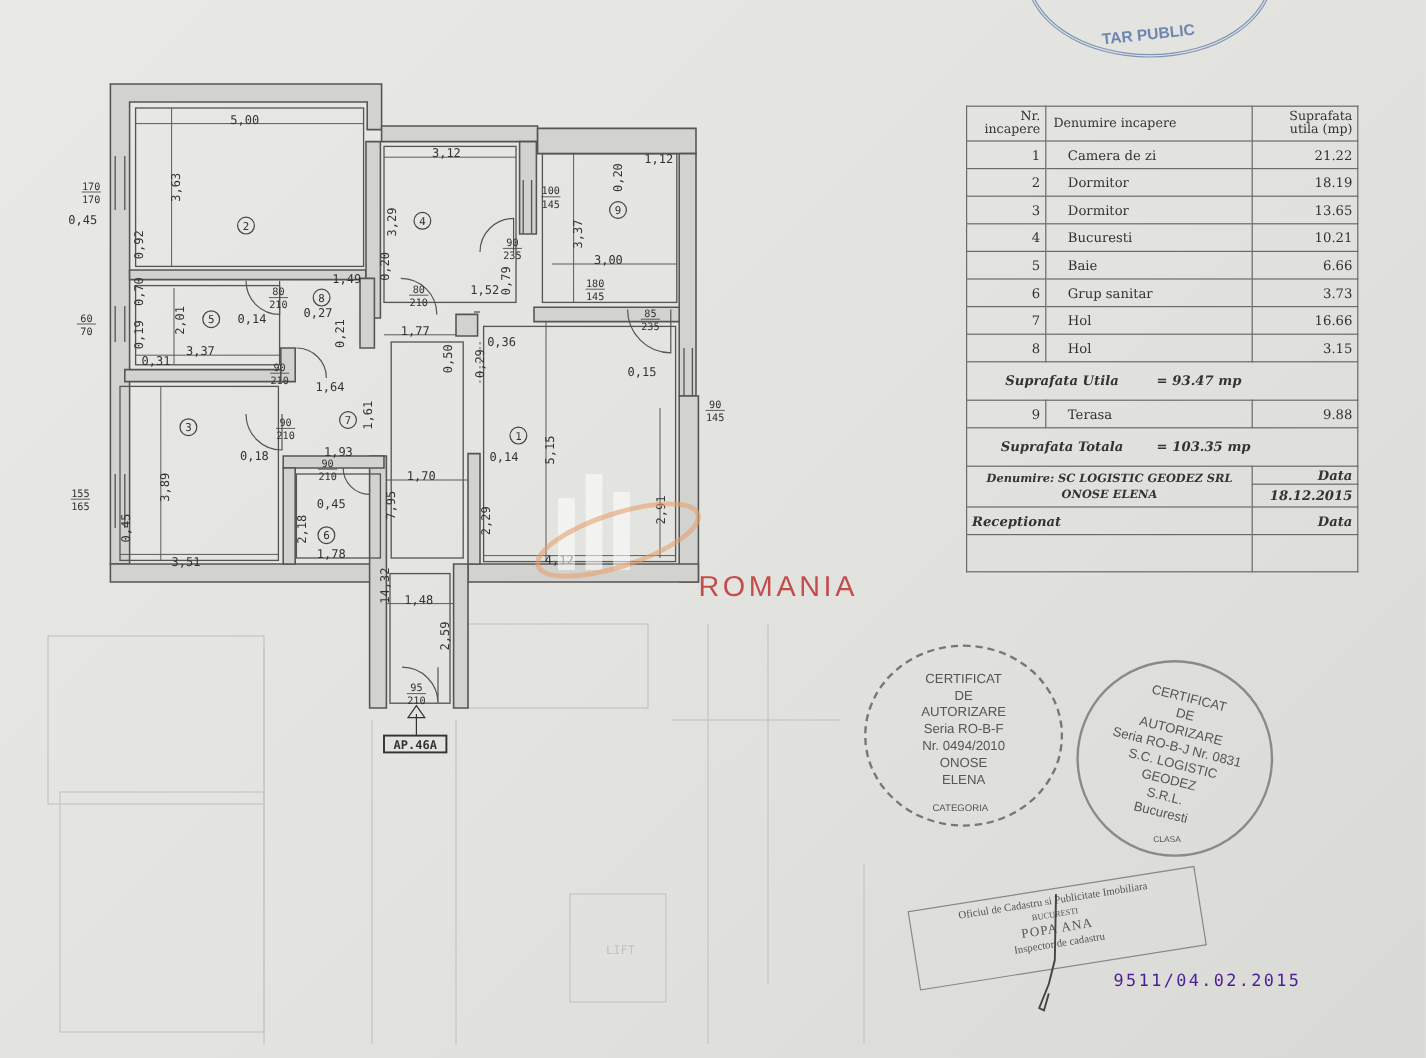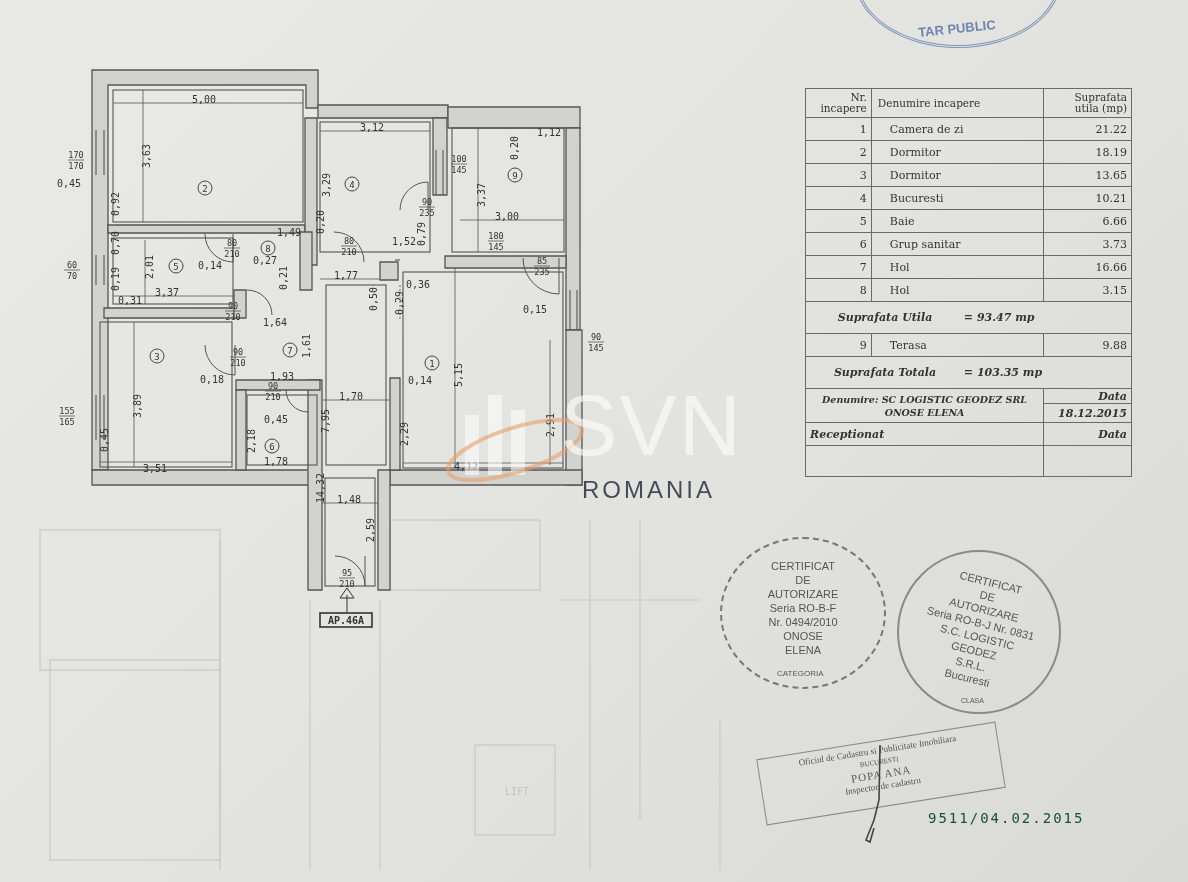--- a/index.html
+++ b/index.html
@@ -270,22 +270,21 @@
     </g>
 </svg>
 
 <div class="watermark" style="left:440px;top:380px;width:310px;height:130px;">
   <svg width="150" height="110" style="position:absolute;left:0;top:0;">
     <rect x="25" y="35" width="14" height="60" fill="#ffffff" opacity=".55"></rect>
     <rect x="48" y="15" width="14" height="80" fill="#ffffff" opacity=".55"></rect>
     <rect x="71" y="30" width="14" height="65" fill="#ffffff" opacity=".55"></rect>
     <ellipse cx="75" cy="70" rx="70" ry="22" transform="rotate(-18 75 70)" fill="none" stroke="#e8a06e" stroke-width="4" opacity=".6"></ellipse>
   </svg>
-  <div style="position:absolute;left:120px;top:0;font-size:86px;color:#ffffff;opacity:.6;letter-spacing:2px;line-height:90px;">SVN</div>
-  <div style="position:absolute;left:142px;top:96px;font-size:24px;color:#0f172a;opacity:.75;letter-spacing:3px;">ROMANIA</div>
+  <div style="position:absolute;left:142px;top:96px;font-size:24px;color:#b91c1c;opacity:.75;letter-spacing:3px;">ROMANIA</div>
 </div>
 
 <table class="tbl">
   <tbody>
       <tr class="hdr">
     <td class="c1">Nr. incapere</td>
     <td class="c2" style="padding-left:6px !important;">Denumire incapere</td>
     <td class="c3">Suprafata utila (mp)</td>
   </tr>
   </tbody>
@@ -405,13 +404,13 @@
   <div>Oficiul de Cadastru si Publicitate Imobiliara</div>
   <div style="font-size:7px;">BUCURESTI</div>
   <div style="font-size:11px;letter-spacing:1px;">POPA ANA</div>
   <div>Inspector de cadastru</div>
 </div>
 
 <svg style="position:absolute;left:860px;top:740px;" width="40" height="110">
   <path d="M20,5 L19,60 L14,80 L6,100 L10,102 L14,88" fill="none" stroke="#444" stroke-width="1.6"></path>
 </svg>
 
-<div style="position:absolute;left:928px;top:810px;font-family:'DejaVu Sans Mono','Liberation Mono',monospace;font-size:14px;letter-spacing:2px;color:#14532d;">9511/04.02.2015</div>
+<div style="position:absolute;left:928px;top:810px;font-family:'DejaVu Sans Mono','Liberation Mono',monospace;font-size:14px;letter-spacing:2px;color:#4c1d95;">9511/04.02.2015</div>
 
 </body></html>

